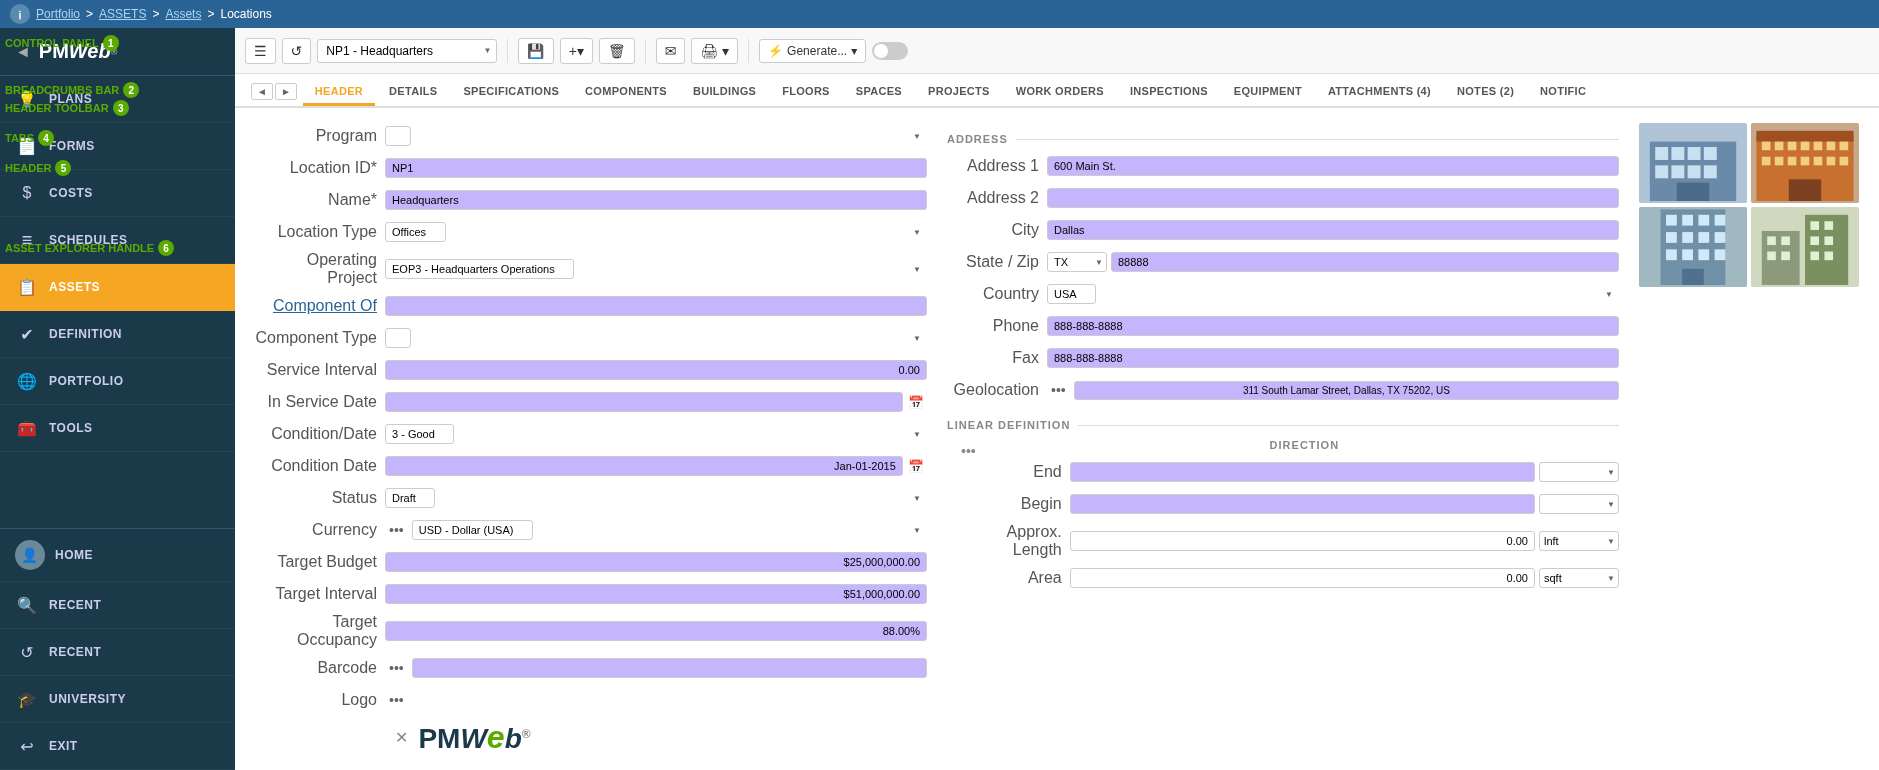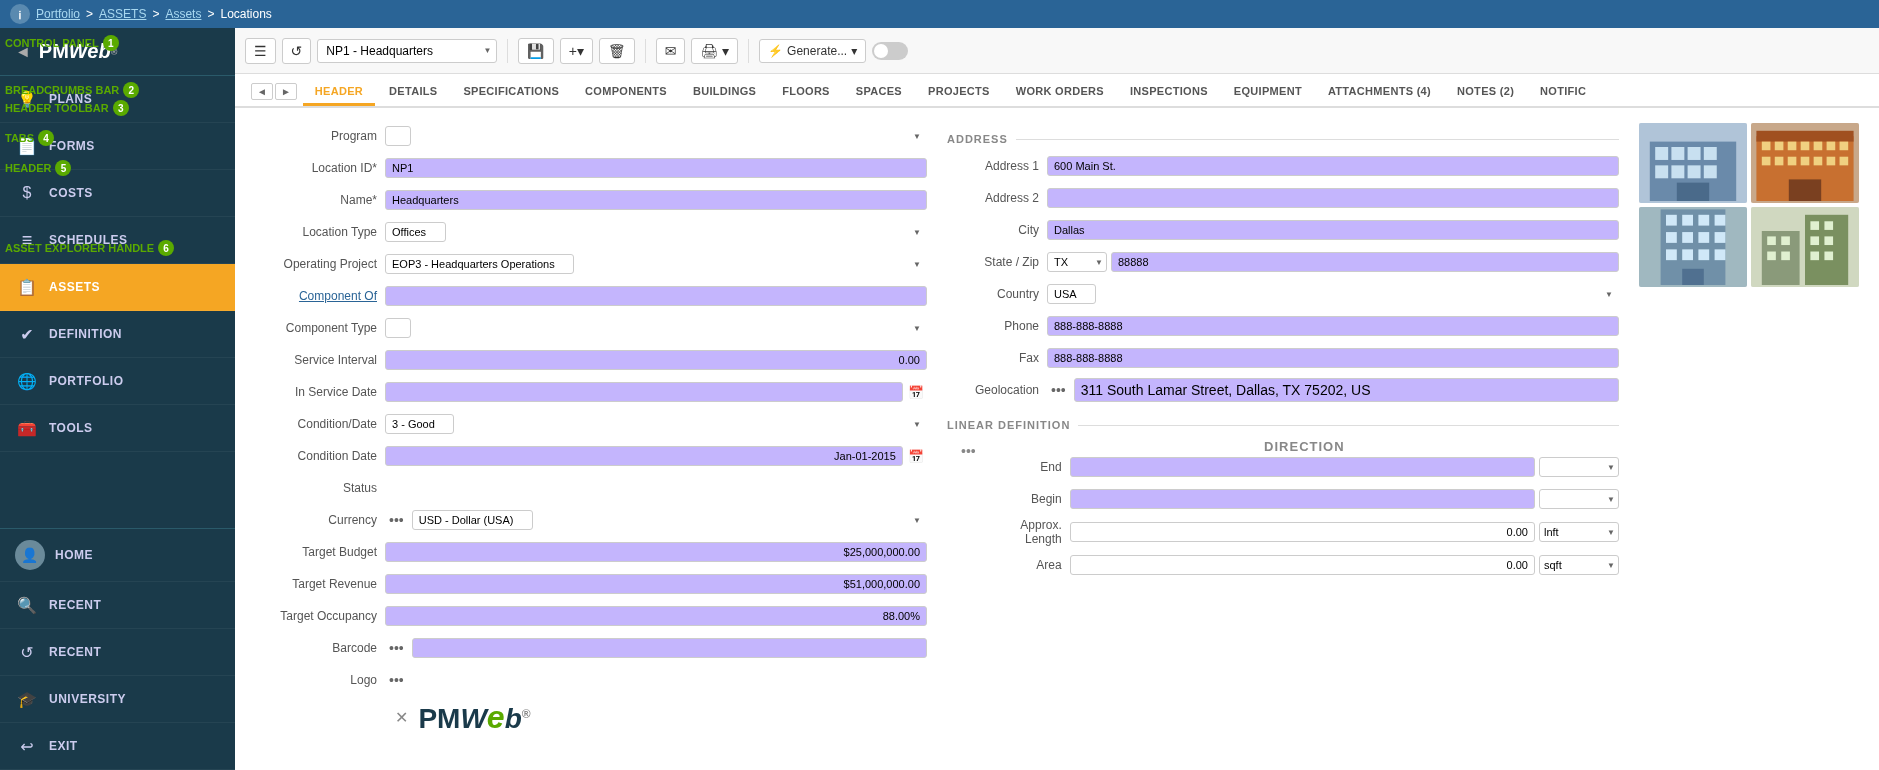--- a/index.html
+++ b/index.html
@@ -47,21 +47,21 @@
     .nav-arrows { display: flex; gap: 2px; padding: 6px 6px; }
     .nav-arrow { background: none; border: 1px solid #ccc; cursor: pointer; padding: 2px 5px; font-size: 10px; color: #666; border-radius: 2px; }
 
     
     .form-area { flex: 1; overflow-y: auto; background: #fff; padding: 15px 20px; display: flex; gap: 20px; }
     .form-col { flex: 1; }
     .form-col-right { flex: 1; }
     .form-col-images { width: 220px; flex-shrink: 0; }
 
     .form-row { display: flex; align-items: center; margin-bottom: 6px; min-height: 26px; }
-    .form-label { width: 130px; font-size: 12px; color: #555; flex-shrink: 0; padding-right: 8px; text-align: right; }
+    .form-label { width: 130px; font-size: 16px; color: #555; flex-shrink: 0; padding-right: 8px; text-align: right; }
     .form-label.link-style { color: #2a6496; text-decoration: underline; cursor: pointer; }
     .form-control { flex: 1; border: 1px solid #ccc; border-radius: 3px; padding: 3px 6px; font-size: 11px; background: #c4b5fd; }
     .form-control-wrap { flex: 1; display: flex; align-items: center; gap: 4px; }
     .form-select { flex: 1; border: 1px solid #ccc; border-radius: 3px; padding: 3px 18px 3px 6px; font-size: 11px; background: white; appearance: none; -webkit-appearance: none; cursor: pointer; }
     .select-wrap { flex: 1; position: relative; }
     .select-wrap::after { content: '▼'; position: absolute; right: 6px; top: 50%; transform: translateY(-50%); font-size: 8px; color: #666; pointer-events: none; }
     .form-control.right-align { text-align: right; }
     .dots-btn { background: none; border: none; cursor: pointer; color: #666; font-size: 14px; padding: 0 4px; }
     .calendar-btn { background: none; border: none; cursor: pointer; color: #666; font-size: 13px; padding: 0 2px; }
 
@@ -327,41 +327,46 @@
           <div class="form-row">
             <span class="form-label">Condition Date</span>
             <div class="form-control-wrap">
               <input type="text" class="form-control right-align" style="flex: 1 1 0%;" value="Jan-01-2015">
               <button class="calendar-btn">📅</button>
             </div>
           </div>
 
           <div class="form-row">
             <span class="form-label">Status</span>
+            <div class="select-wrap">
+              <select class="form-select">
+                <option>Draft</option>
+              </select>
+            </div>
           </div>
 
           <div class="form-row">
             <span class="form-label">Currency</span>
             <div class="form-control-wrap">
               <button class="dots-btn">•••</button>
               <div class="select-wrap" style="flex:1;">
                 <select class="form-select">
                   <option>USD - Dollar (USA)</option>
                 </select>
               </div>
             </div>
           </div>
 
           <div class="form-row">
             <span class="form-label">Target Budget</span>
             <input type="text" class="form-control right-align" value="$25,000,000.00" style="">
           </div>
 
           <div class="form-row">
-            <span class="form-label">Target Revenue</span>
+            <span class="form-label">Target Interval</span>
             <input type="text" class="form-control right-align" value="$51,000,000.00" style="">
           </div>
 
           <div class="form-row">
             <span class="form-label">Target Occupancy</span>
             <input type="text" class="form-control right-align" value="88.00%" style="">
           </div>
 
           <div class="form-row">
             <span class="form-label">Barcode</span>
@@ -436,32 +441,32 @@
 
           <div class="form-row">
             <span class="form-label" style="width:100px;">Fax</span>
             <input type="text" class="form-control" value="888-888-8888" style="">
           </div>
 
           <div class="form-row">
             <span class="form-label" style="width:100px;">Geolocation</span>
             <div class="form-control-wrap">
               <button class="dots-btn">•••</button>
-              <input type="text" class="form-control geo-input" style="flex: 1 1 0%; font-size: 14px;" value="311 South Lamar Street, Dallas, TX 75202, US">
+              <input type="text" class="form-control geo-input" style="flex: 1 1 0%; font-size: 10px; text-align: center;" value="311 South Lamar Street, Dallas, TX 75202, US">
             </div>
           </div>
 
           <div class="section-header" style="margin-top:16px;">
             <span style="font-size:11px;font-weight:bold;color:#888;letter-spacing:1px;">LINEAR DEFINITION</span>
           </div>
 
           <div style="display:flex; gap:10px; margin-left:10px;">
             <div style="color:#888;font-size:14px;cursor:pointer;padding:4px;">•••</div>
             <div style="flex:1;">
-              <div class="direction-label" style="font-size:13px;font-weight:bold;color:#888;letter-spacing:1px;text-align:center;margin-bottom:0;">DIRECTION</div>
+              <div class="direction-label" style="font-size:11px;font-weight:bold;color:#888;letter-spacing:1px;text-align:center;margin-bottom:8px;">DIRECTION</div>
 
               <div class="form-row">
                 <span class="form-label" style="width:80px;">End</span>
                 <div class="form-control-wrap">
                   <input type="text" class="form-control" style="flex: 1 1 0%;" value="">
                   <div class="narrow-select-wrap">
                     <select class="narrow-select"><option></option></select>
                   </div>
                 </div>
               </div>

